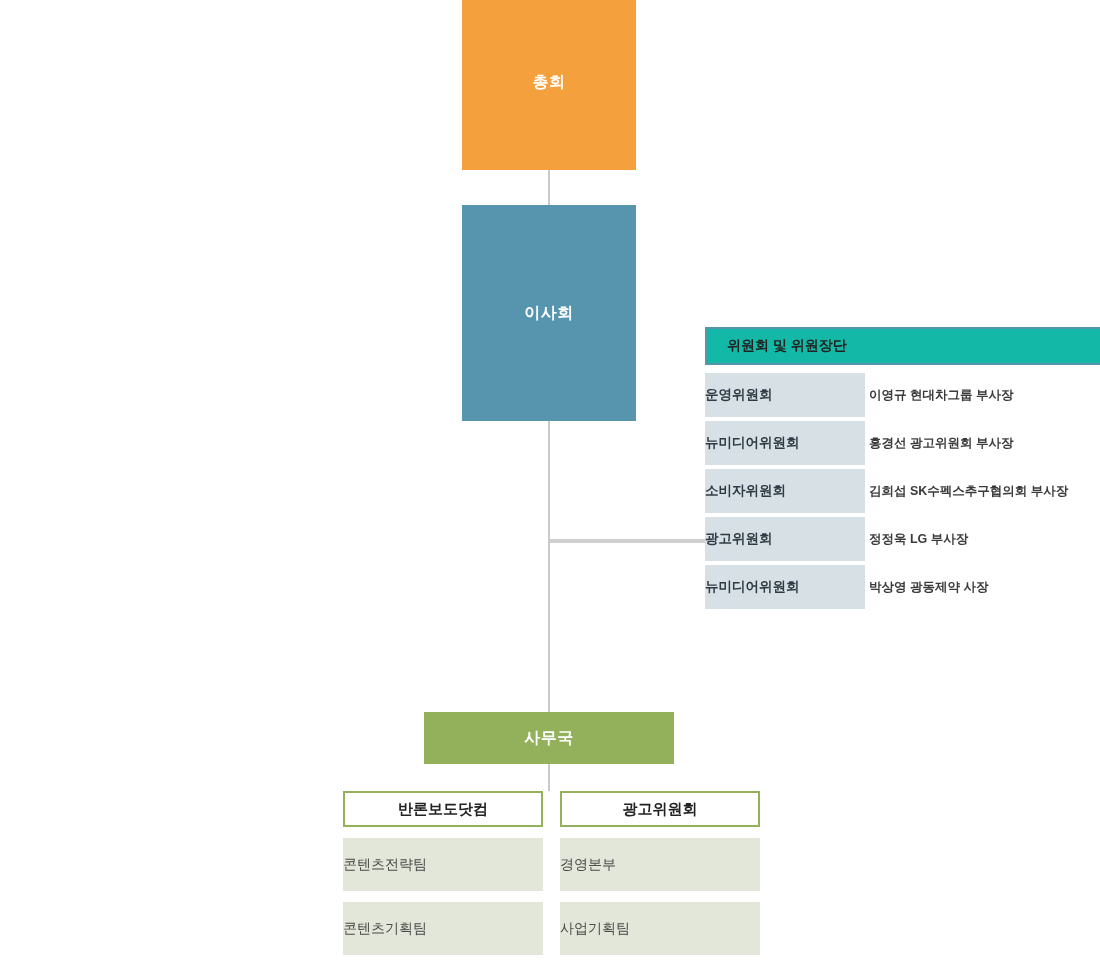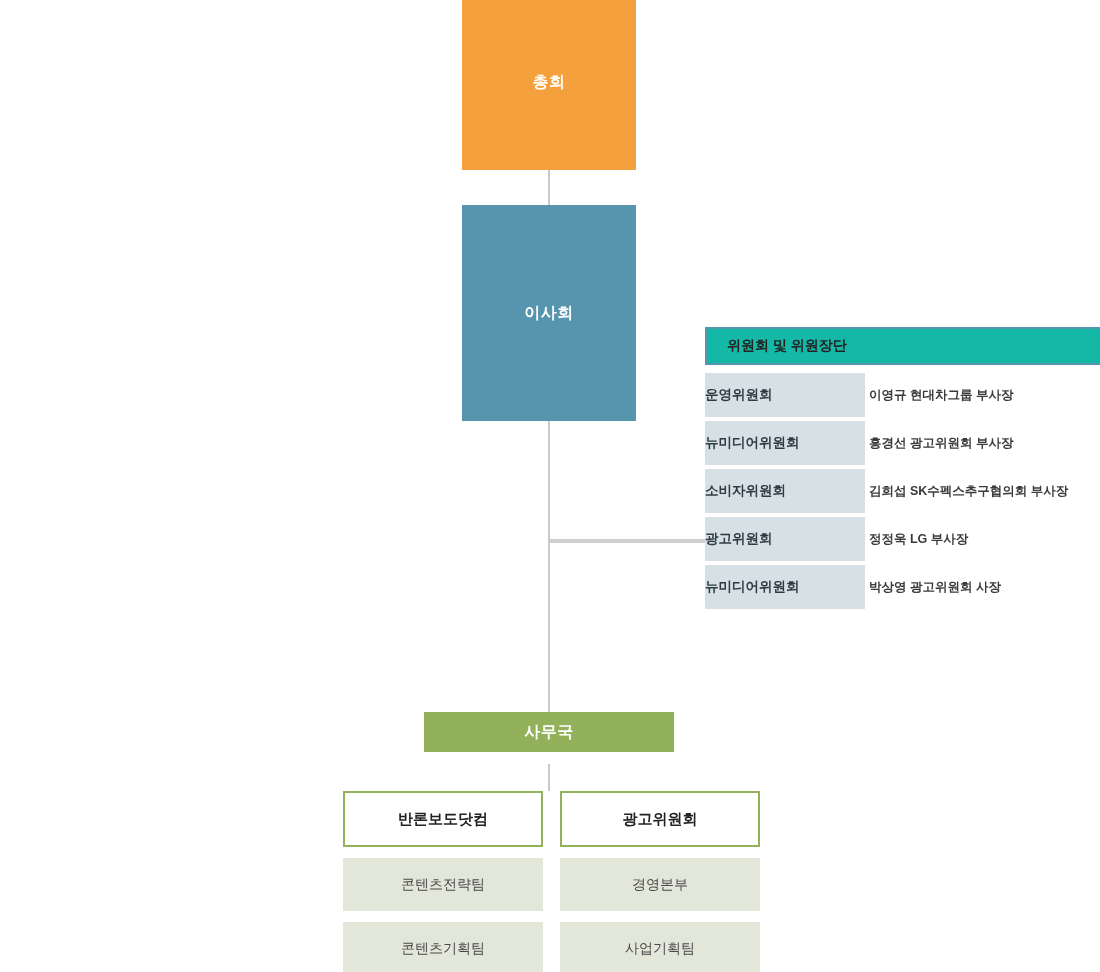--- a/index.html
+++ b/index.html
@@ -62,21 +62,21 @@
     width: 174px;
     height: 216px;
     background: #5795AE;
     font-size: 16px;
     text-align: right;
   }
   .node-secretariat {
     left: 424px;
     top: 712px;
     width: 250px;
-    height: 40px;
+    height: 52px;
     background: #93B05B;
     font-size: 16px;
   }
   .node-secretariat::after {
     content: "";
     position: absolute;
     left: 5px;
     top: 5px;
     right: -5px;
     bottom: -5px;
@@ -148,21 +148,21 @@
   .dept-col {
     position: absolute;
     width: 200px;
   }
   .dept-col-left { left: 343px; top: 791px; }
   .dept-col-right { left: 560px; top: 791px; }
 
   .dept-head {
     position: relative;
     width: 200px;
-    height: 56px;
+    height: 36px;
     box-sizing: border-box;
     border: 2px solid #93B05B;
     background: #ffffff;
     display: flex;
     align-items: center;
     justify-content: center;
     font-size: 15px;
     font-weight: bold;
     color: #222222;
     margin-bottom: 11px;
@@ -178,21 +178,20 @@
     opacity: 0.85;
     z-index: -1;
   }
   .dept-team {
     position: relative;
     width: 200px;
     height: 53px;
     background: #E3E7D9;
     display: flex;
     align-items: center;
-    justify-content: center;
     font-size: 14px;
     color: #4a4a4a;
     margin-bottom: 11px;
   }
   .dept-team::before {
     content: "";
     position: absolute;
     left: -4px;
     top: 4px;
     width: 200px;
@@ -263,21 +262,21 @@
       <div class="committee-chair">
         <span>정정욱 LG 부사장</span>
       </div>
     </div>
 
     <div class="committee-row">
       <div class="committee-name">
         <span>뉴미디어위원회</span>
       </div>
       <div class="committee-chair">
-        <span>박상영 광고위원회 사장</span>
+        <span>박상영 광동제약 사장</span>
       </div>
     </div>
 
   </div>
 
   <div class="node node-secretariat">
     <span>사무국</span>
   </div>
 
   <div class="dept-col dept-col-left">

